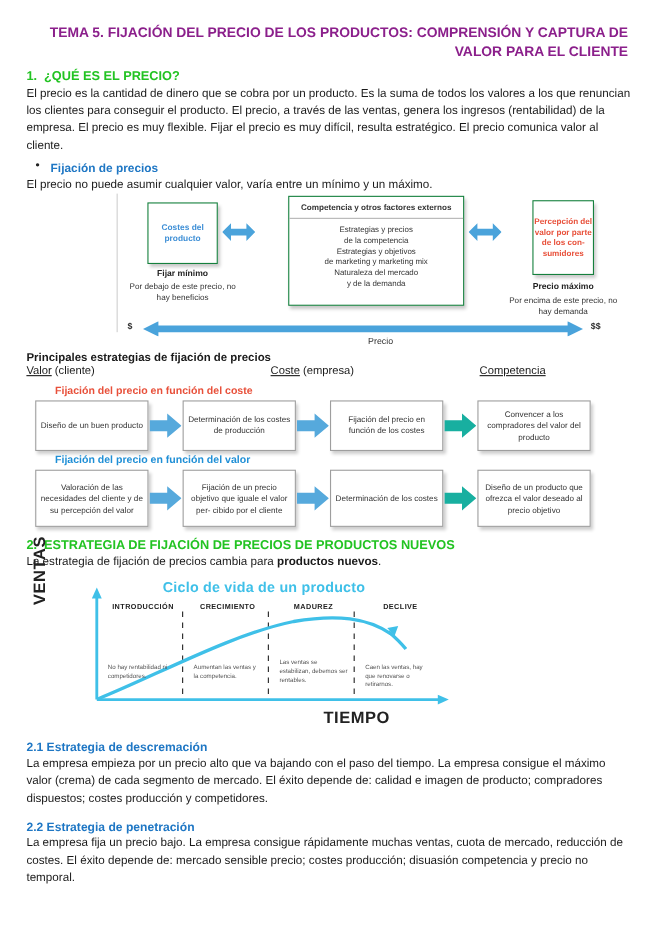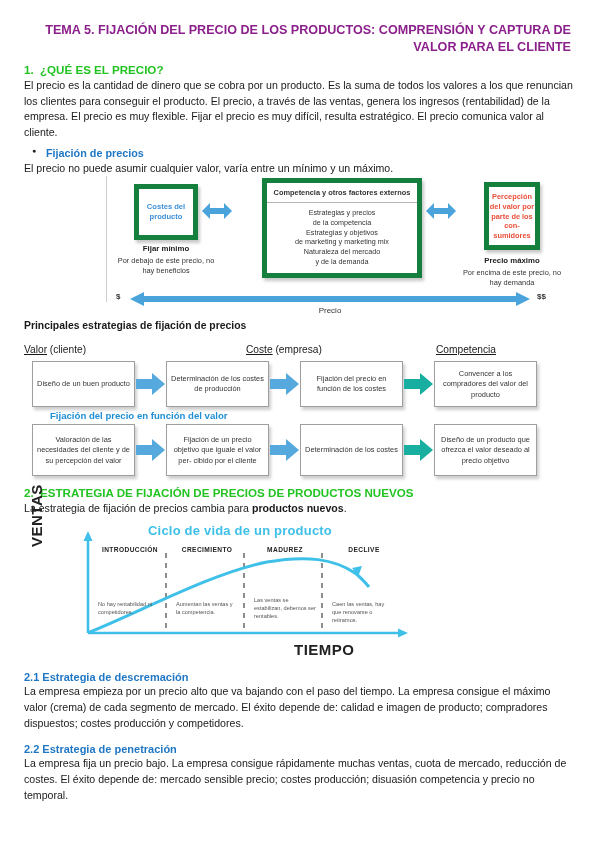--- a/index.html
+++ b/index.html
@@ -78,21 +78,21 @@
   .fig-price{
     position:relative;
     width:420px;
     height:132px;
     margin:8px 0 0 96px;
   }
   .pbox{
     position:absolute;
     box-sizing:border-box;
     background:#fff;
-    border:5px solid #15803d;
+    border:1px solid #15803d;
     box-shadow:2px 3px 3px rgba(0,0,0,.22);
     text-align:center;
   }
   .pbox.costes{
     left:14px;top:0;width:64px;height:56px;
     display:flex;align-items:center;justify-content:center;
     font-size:7.6px;font-weight:bold;color:#3E8FD6;line-height:1.35;
   }
   .pbox.mid{
     left:142px;top:-6px;width:160px;height:100px;
@@ -120,33 +120,33 @@
 
   .dblarrow{position:absolute;width:30px;height:22px;}
   .dblarrow svg{display:block;}
   .dblarrow.a1{left:82px;top:16px;}
   .dblarrow.a2{left:306px;top:16px;}
 
   .axis-row{position:absolute;left:-4px;top:108px;width:430px;height:14px;}
   .axis-row .dollar{position:absolute;left:0;top:0;font-size:8px;font-weight:bold;color:#333;}
   .axis-row .dollars{position:absolute;right:0;top:0;font-size:8px;font-weight:bold;color:#333;}
   .axis-label{
-    position:absolute;left:0;top:122px;width:420px;text-align:center;
+    position:absolute;left:16px;top:122px;width:420px;text-align:center;
     font-size:8px;color:#333;
   }
   .vdivider{
     position:absolute;left:-14px;top:-8px;width:1px;height:126px;background:#cfcfcf;
   }
 
   
   .strat-head{
     font-size:10.4px;font-weight:bold;color:#1a1a1a;margin:4px 0 0 0;
   }
   .col-row{
-    position:relative;height:15px;font-size:10.2px;color:#1a1a1a;margin-top:13px;
+    position:relative;height:15px;font-size:10.2px;color:#1a1a1a;margin-top:1px;
   }
   .col-row span.u{text-decoration:underline;}
   .col-row .c1{position:absolute;left:0;}
   .col-row .c2{position:absolute;left:222px;}
   .col-row .c3{position:absolute;left:412px;}
 
   
   .flow-wrap{position:relative;margin-top:2px;}
   .flow-title{
     font-size:9.6px;font-weight:bold;margin:3px 0 3px 26px;
@@ -279,20 +279,21 @@
   </div>
 
   <div class="strat-head">Principales estrategias de fijación de precios</div>
   <div class="col-row">
     <span class="c1"><span class="u">Valor</span><span> (cliente)</span></span>
     <span class="c2"><span class="u">Coste</span><span> (empresa)</span></span>
     <span class="c3"><span class="u">Competencia</span></span>
   </div>
 
   <div class="flow-wrap">
+    <div class="flow-title coste">Fijación del precio en función del coste</div>
     <div class="flow">
       <div class="fbox">Diseño de un buen producto</div>
       <div class="arrow">
         <svg width="29" height="26" viewBox="0 0 29 26">
               <path d="M0 8 L16 8 L16 2 L29 13 L16 24 L16 18 L0 18 Z" fill="#56A9DC"></path>
             </svg>
       </div>
       <div class="fbox">Determinación de los costes de producción</div>
       <div class="arrow">
         <svg width="29" height="26" viewBox="0 0 29 26">

